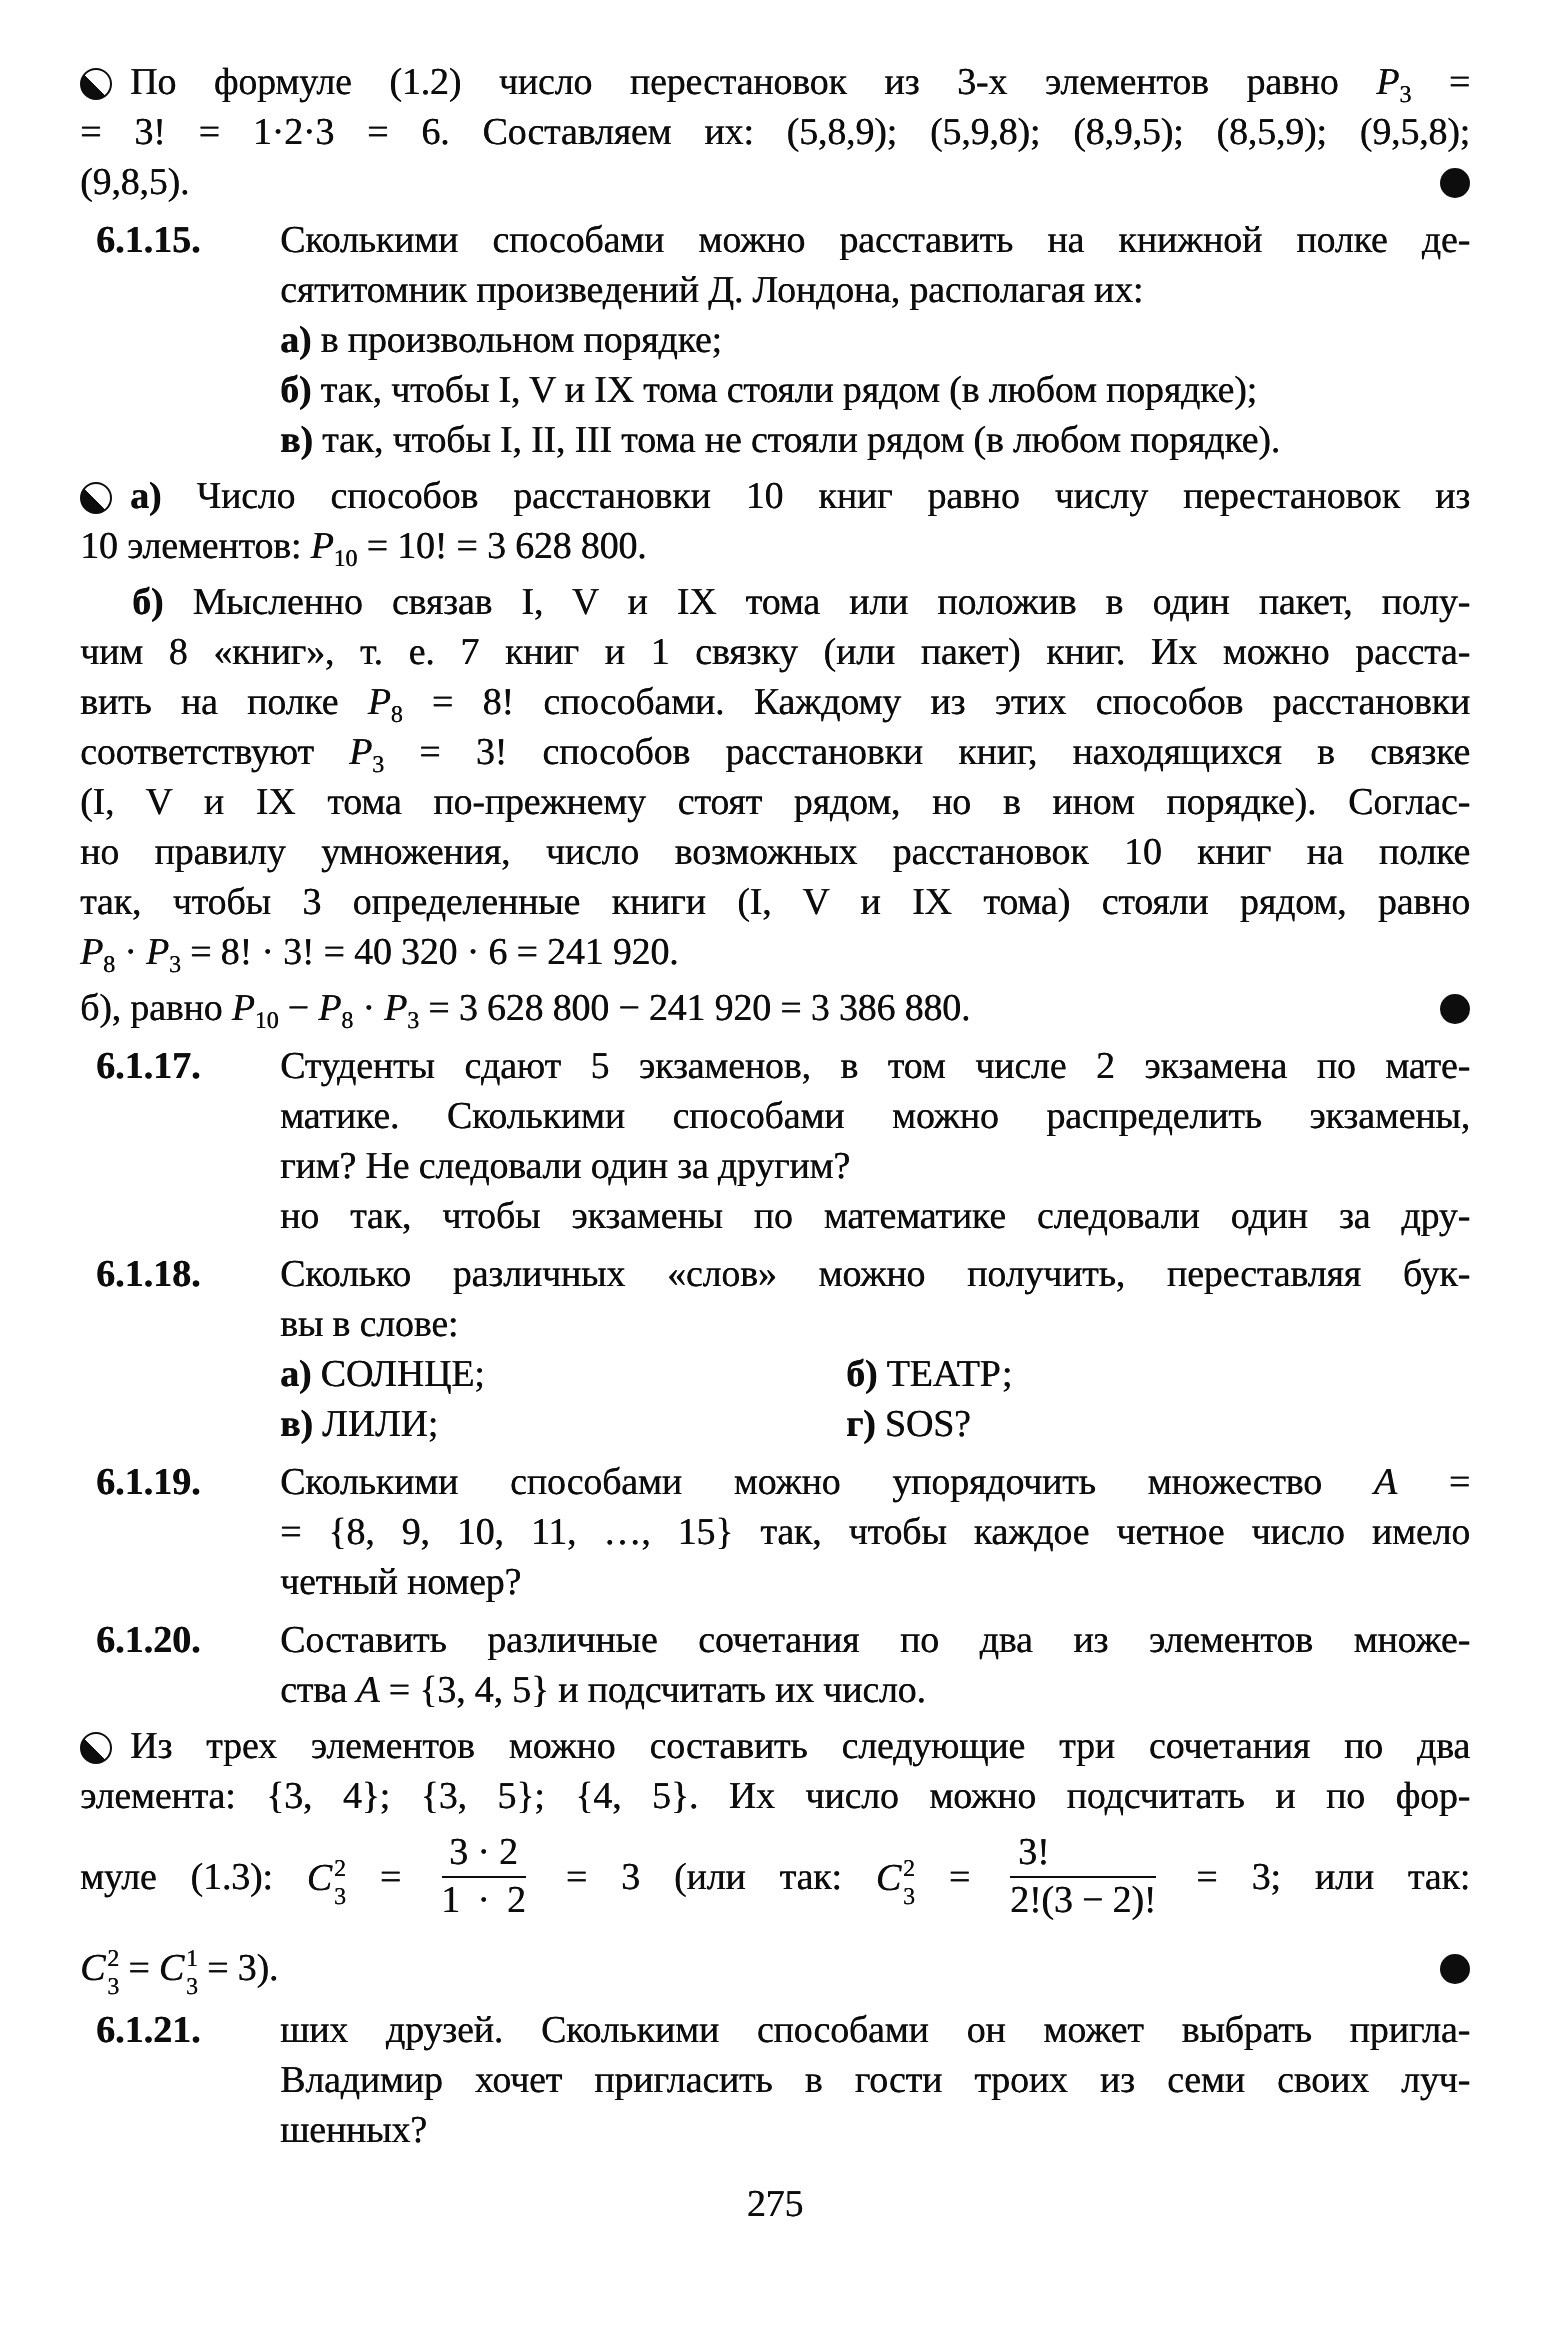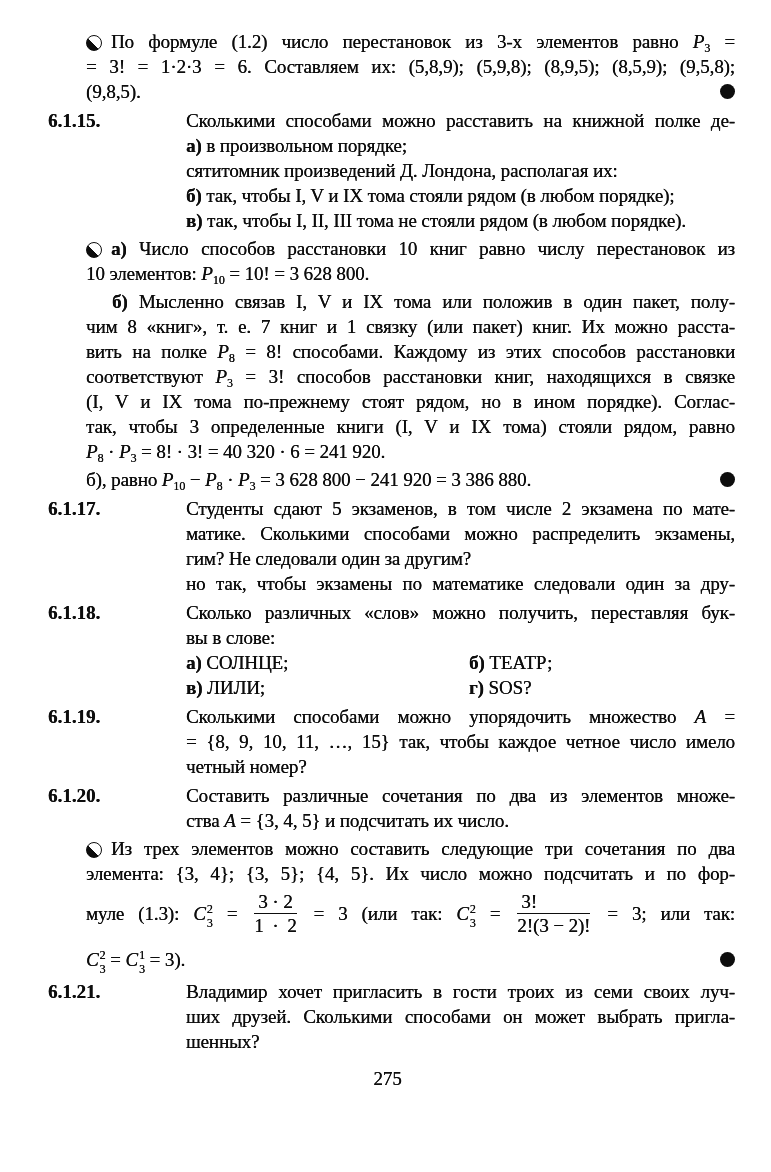--- a/index.html
+++ b/index.html
@@ -9,21 +9,21 @@
   }
   .sheet{
     box-sizing:border-box;width:771px;height:1172px;
     padding:26px 36px 0 40px;
     font-family:"Liberation Serif", serif;
     font-size:19px;line-height:25px;
     letter-spacing:-0.1px;
     text-shadow:0.2px 0 0 currentColor;
   }
   
-  .ln{text-align:justify;text-align-last:justify;text-justify:inter-word;margin-left:46px;}
+  .ln{text-align:justify;text-align-last:justify;text-justify:inter-word;}
   .ln.nj{text-align-last:auto;}
   .ln.tall{padding:5px 0 7px;}
   .para{margin-top:3px;}
   .problem{position:relative;padding-left:100px;margin-top:4px;}
   .pnum{position:absolute;left:8px;top:0;font-weight:bold;letter-spacing:0;text-align:center;}
   b{font-weight:bold;}
   .mv{font-style:italic;font-family:"Liberation Serif",serif;}
   sub{font-size:12px;line-height:1;vertical-align:-4px;}
   
   .ss{display:inline-block;vertical-align:-7px;font-size:12px;line-height:1;text-align:left;margin-left:1px;}
@@ -54,35 +54,36 @@
 <div class="sheet">
   <div id="content">
       <div class="para">
         <div class="ln"><span class="marker"></span>По формуле (1.2) число перестановок из 3-х элементов равно <span><i class="mv">P</i><sub>3</sub></span> =</div>
         <div class="ln">= 3! = 1·2·3 = 6. Составляем их: (5,8,9); (5,9,8); (8,9,5); (8,5,9); (9,5,8);</div>
         <div class="ln nj"><span class="qed"></span>(9,8,5).</div>
       </div>
       <div class="problem">
         <span class="pnum">6.1.15.</span>
         <div class="ln">Сколькими способами можно расставить на книжной полке де-</div>
+        <div class="ln nj">сятитомник произведений Д. Лондона, располагая их:</div>
         <div class="ln nj"><b>а)</b> в произвольном порядке;</div>
-        <div class="ln nj">сятитомник произведений Д. Лондона, располагая их:</div>
         <div class="ln nj"><b>б)</b> так, чтобы I, V и IX тома стояли рядом (в любом порядке);</div>
         <div class="ln nj"><b>в)</b> так, чтобы I, II, III тома не стояли рядом (в любом порядке).</div>
       </div>
       <div class="para">
         <div class="ln"><span class="marker"></span><b>а)</b> Число способов расстановки 10 книг равно числу перестановок из</div>
         <div class="ln nj">10 элементов: <span><i class="mv">P</i><sub>10</sub></span> = 10! = 3 628 800.</div>
       </div>
       <div class="para">
         <div class="ln" style="padding-left: 26px;"><b>б)</b> Мысленно связав I, V и IX тома или положив в один пакет, полу-</div>
         <div class="ln">чим 8 «книг», т. е. 7 книг и 1 связку (или пакет) книг. Их можно расста-</div>
         <div class="ln">вить на полке <span><i class="mv">P</i><sub>8</sub></span> = 8! способами. Каждому из этих способов расстановки</div>
         <div class="ln">соответствуют <span><i class="mv">P</i><sub>3</sub></span> = 3! способов расстановки книг, находящихся в связке</div>
         <div class="ln">(I, V и IX тома по-прежнему стоят рядом, но в ином порядке). Соглас-</div>
+        <div class="ln">но правилу умножения, число возможных расстановок 10 книг на полке</div>
         <div class="ln">так, чтобы 3 определенные книги (I, V и IX тома) стояли рядом, равно</div>
         <div class="ln nj"><span><i class="mv">P</i><sub>8</sub></span> · <span><i class="mv">P</i><sub>3</sub></span> = 8! · 3! = 40 320 · 6 = 241 920.</div>
       </div>
       <div class="para">
         <div class="ln nj"><span class="qed"></span>б), равно <span><i class="mv">P</i><sub>10</sub></span> − <span><i class="mv">P</i><sub>8</sub></span> · <span><i class="mv">P</i><sub>3</sub></span> = 3 628 800 − 241 920 = 3 386 880.</div>
       </div>
       <div class="problem">
         <span class="pnum">6.1.17.</span>
         <div class="ln">Студенты сдают 5 экзаменов, в том числе 2 экзамена по мате-</div>
         <div class="ln">матике. Сколькими способами можно распределить экзамены,</div>
@@ -114,19 +115,19 @@
         <div class="ln nj">ства <i class="mv">A</i> = {3, 4, 5} и подсчитать их число.</div>
       </div>
       <div class="para">
         <div class="ln"><span class="marker"></span>Из трех элементов можно составить следующие три сочетания по два</div>
         <div class="ln">элемента: {3, 4}; {3, 5}; {4, 5}. Их число можно подсчитать и по фор-</div>
         <div class="ln tall">муле (1.3): <span><i class="mv">C</i><span class="ss"><span class="up">2</span><span class="dn">3</span></span></span> = <span class="frac"><span class="fn">3 · 2</span><span class="fd">1 · 2</span></span> = 3 (или так: <span><i class="mv">C</i><span class="ss"><span class="up">2</span><span class="dn">3</span></span></span> = <span class="frac"><span class="fn">3!</span><span class="fd">2!(3 − 2)!</span></span> = 3; или так:</div>
         <div class="ln nj"><span class="qed"></span><span><i class="mv">C</i><span class="ss"><span class="up">2</span><span class="dn">3</span></span></span> = <span><i class="mv">C</i><span class="ss"><span class="up">1</span><span class="dn">3</span></span></span> = 3).</div>
       </div>
       <div class="problem">
         <span class="pnum">6.1.21.</span>
+        <div class="ln">ших друзей. Сколькими способами он может выбрать пригла-</div>
         <div class="ln">Владимир хочет пригласить в гости троих из семи своих луч-</div>
-        <div class="ln">ших друзей. Сколькими способами он может выбрать пригла-</div>
         <div class="ln nj">шенных?</div>
       </div>
     </div>
   <div class="pagenum">275</div>
 </div>
 
 </body></html>

